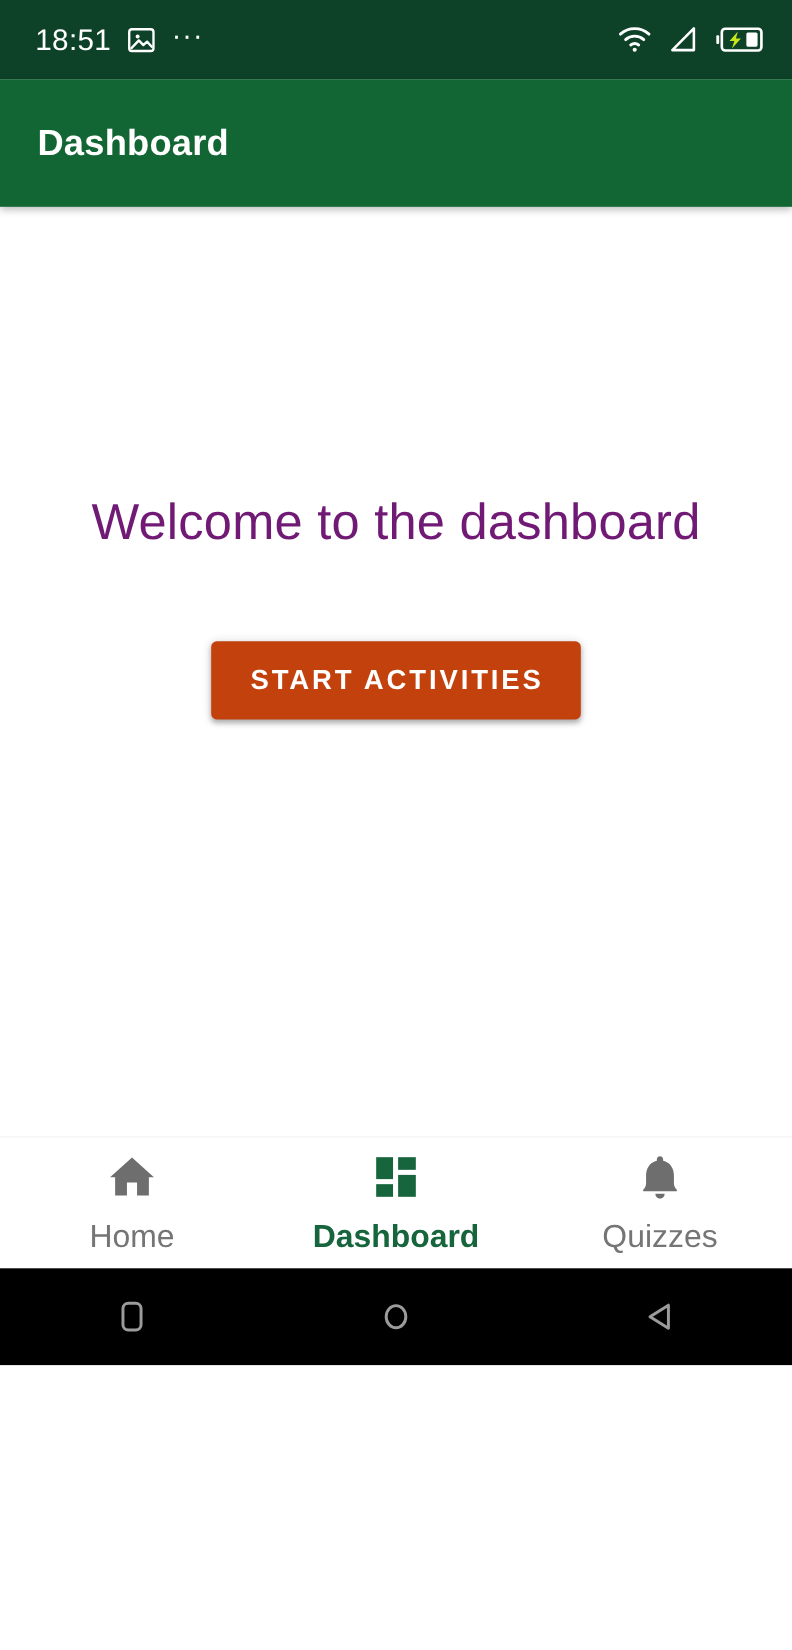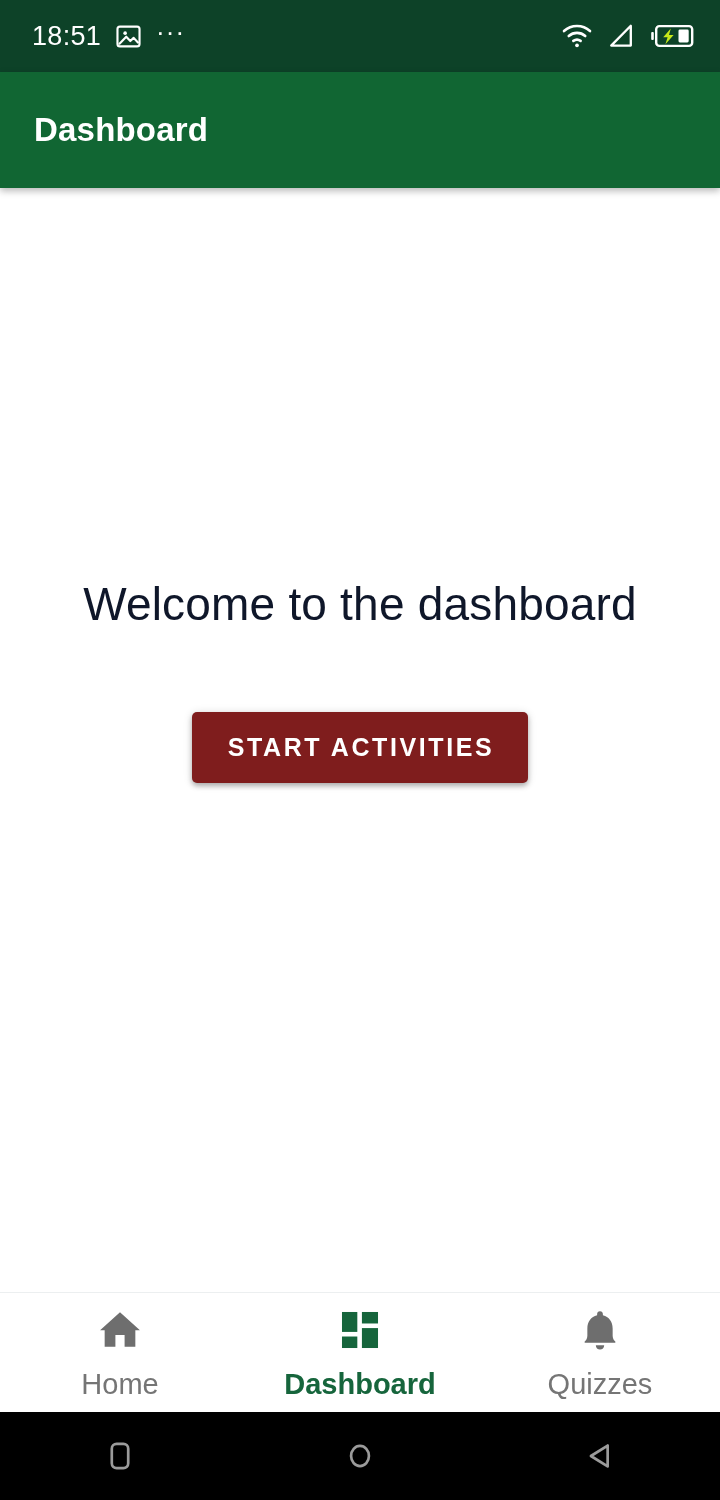--- a/index.html
+++ b/index.html
@@ -8,21 +8,21 @@
     width: 720px;
     height: 1500px;
     background: #ffffff;
     font-family: "Liberation Sans", sans-serif;
     overflow: hidden;
   }
 
   .phone {
     position: relative;
     width: 720px;
-    height: 1500px;
+    height: 1241px;
     display: flex;
     flex-direction: column;
     background: #ffffff;
   }
 
   
   .status-bar {
     height: 72px;
     background: #0d4228;
     display: flex;
@@ -84,30 +84,30 @@
     flex: 1 1 auto;
     background: #ffffff;
     display: flex;
     flex-direction: column;
     align-items: center;
     justify-content: center;
     position: relative;
     padding-bottom: 120px;
   }
   .welcome-text {
-    color: #0f172a;
+    color: #701a75;
     font-size: 46px;
     font-weight: normal;
     letter-spacing: 0.2px;
     text-align: center;
     line-height: 1.2;
   }
   .start-button {
     margin-top: 80px;
-    background: #7f1d1d;
+    background: #c2410c;
     color: #ffffff;
     border: none;
     border-radius: 5px;
     padding: 23px 34px 23px 36px;
     font-family: "Liberation Sans", sans-serif;
     font-size: 25px;
     font-weight: bold;
     letter-spacing: 2.6px;
     cursor: pointer;
     box-shadow: 0 3px 5px rgba(0,0,0,0.26), 0 1px 10px rgba(0,0,0,0.14);

